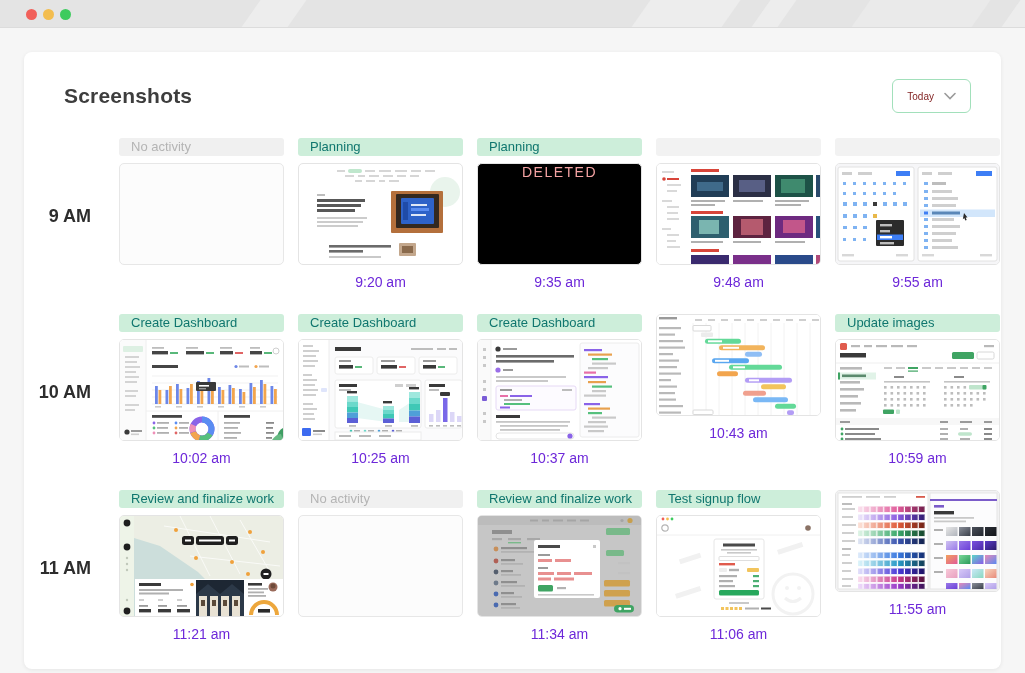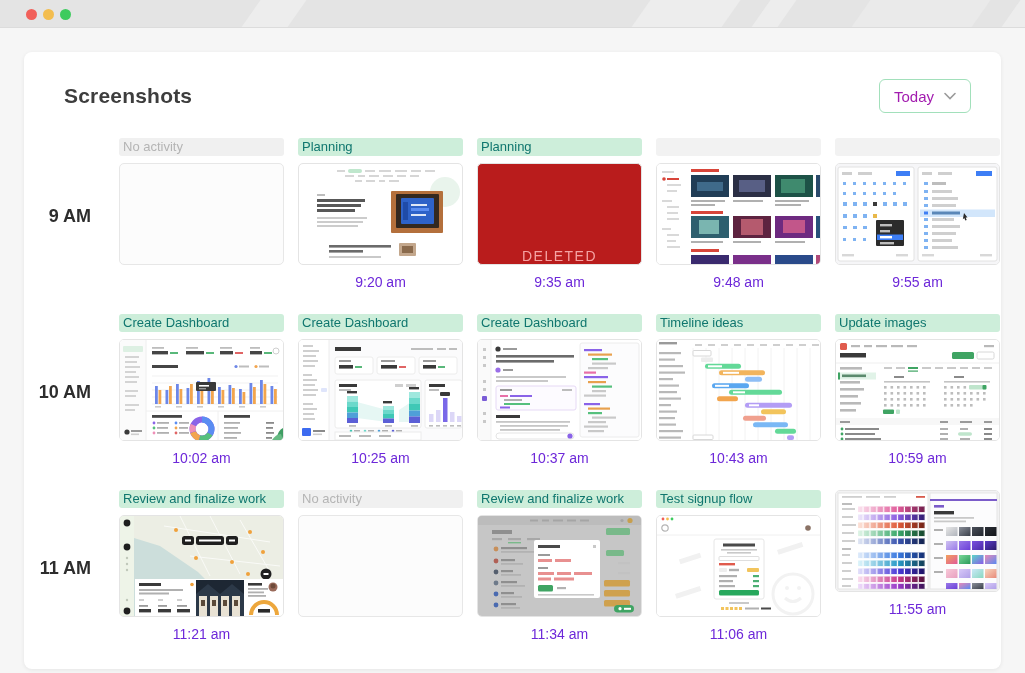--- a/index.html
+++ b/index.html
@@ -22,39 +22,39 @@
   .dot.green { background:#3ecb5e; }
 
   
   .card { position:absolute; left:24px; right:24px; top:52px; bottom:4px; background:#ffffff;
           border-radius:8px; box-shadow:0 1px 4px rgba(0,0,0,.07); padding:26px 0 0 0; }
   .panel-header { display:flex; justify-content:space-between; align-items:center;
                   padding:0 30px 0 40px; height:36px; }
   .page-title { font-size:21px; font-weight:700; color:#3d3d3d; letter-spacing:.2px; }
   .today-btn { display:flex; align-items:center; gap:10px; height:34px; padding:0 14px;
                background:#fff; border:1px solid #a2e0bb; border-radius:6px; cursor:pointer;
-               font-family:inherit; font-size:15px; color:#a21caf; }
+               font-family:inherit; font-size:10px; color:#7f1d1d; }
   .today-btn svg { display:block; }
 
   
   .grid { margin-top:24px; }
   .row { display:grid; grid-template-columns:81px repeat(5,165px); column-gap:14px; height:176px; }
   .hour { text-align:right; padding-right:14px; font-size:18px; font-weight:700; color:#2d2d2d;
           margin-top:68px; }
   .cell { width:165px; }
-  .pill { height:18px; border-radius:3px; font-size:13px; line-height:18px; padding:0 4px;
+  .pill { height:18px; border-radius:3px; font-size:13px; line-height:18px; padding:0 12px;
           margin-bottom:7px; white-space:nowrap; overflow:hidden; }
   .pill.active   { background:#cdeeda; color:#0f766e; }
   .pill.inactive { background:#f0f0f0; color:#b4b4b4; }
   .pill.blank    { background:#f2f2f2; }
   .thumb { height:102px; border:1px solid #e4e4e4; border-radius:5px; background:#fff;
            overflow:hidden; position:relative; cursor:pointer; }
   .thumb svg { display:block; width:100%; height:100%; }
   .thumb.empty { background:#fcfcfc; border-color:#e7e7e7; }
-  .thumb.deleted { background:#b91c1c; display:flex; align-items:flex-end; justify-content:center; }
+  .thumb.deleted { background:#000000; display:flex; align-items:flex-start; justify-content:center; }
   .deleted-text { color:#f5a3a3; font-size:14px; font-weight:500; letter-spacing:1.5px; }
   .time { text-align:center; font-size:14px; color:#6d28d9; margin-top:9px; }
 </style>
 </head>
 <body>
 
 <div class="app">
 
   <div class="titlebar">
     <div class="decor d1"></div>
@@ -662,21 +662,20 @@
                   <rect x="106" y="85.5" width="24" height="2.2"></rect>
                   <rect x="110" y="90" width="16" height="2.2"></rect>
                 </g>
               <rect x="106" y="31.5" width="12" height="2.2" fill="#e86fa8"></rect>
             </svg>
           </div>
           <div class="time">10:37 am</div>
         </div>
 
         <div class="cell">
-          <div class="pill active"><span>Timeline ideas</span></div>
           <div class="thumb">
             <svg viewBox="0 0 163 100" preserveAspectRatio="none">
               <rect width="163" height="100" fill="#ffffff"></rect>
               <g stroke="#f2f2f2">
                   <line x1="36" y1="8" x2="36" y2="100"></line>
                   <line x1="49" y1="8" x2="49" y2="100"></line>
                   <line x1="62" y1="8" x2="62" y2="100"></line>
                   <line x1="75" y1="8" x2="75" y2="100"></line>
                   <line x1="88" y1="8" x2="88" y2="100"></line>
                   <line x1="101" y1="8" x2="101" y2="100"></line>

